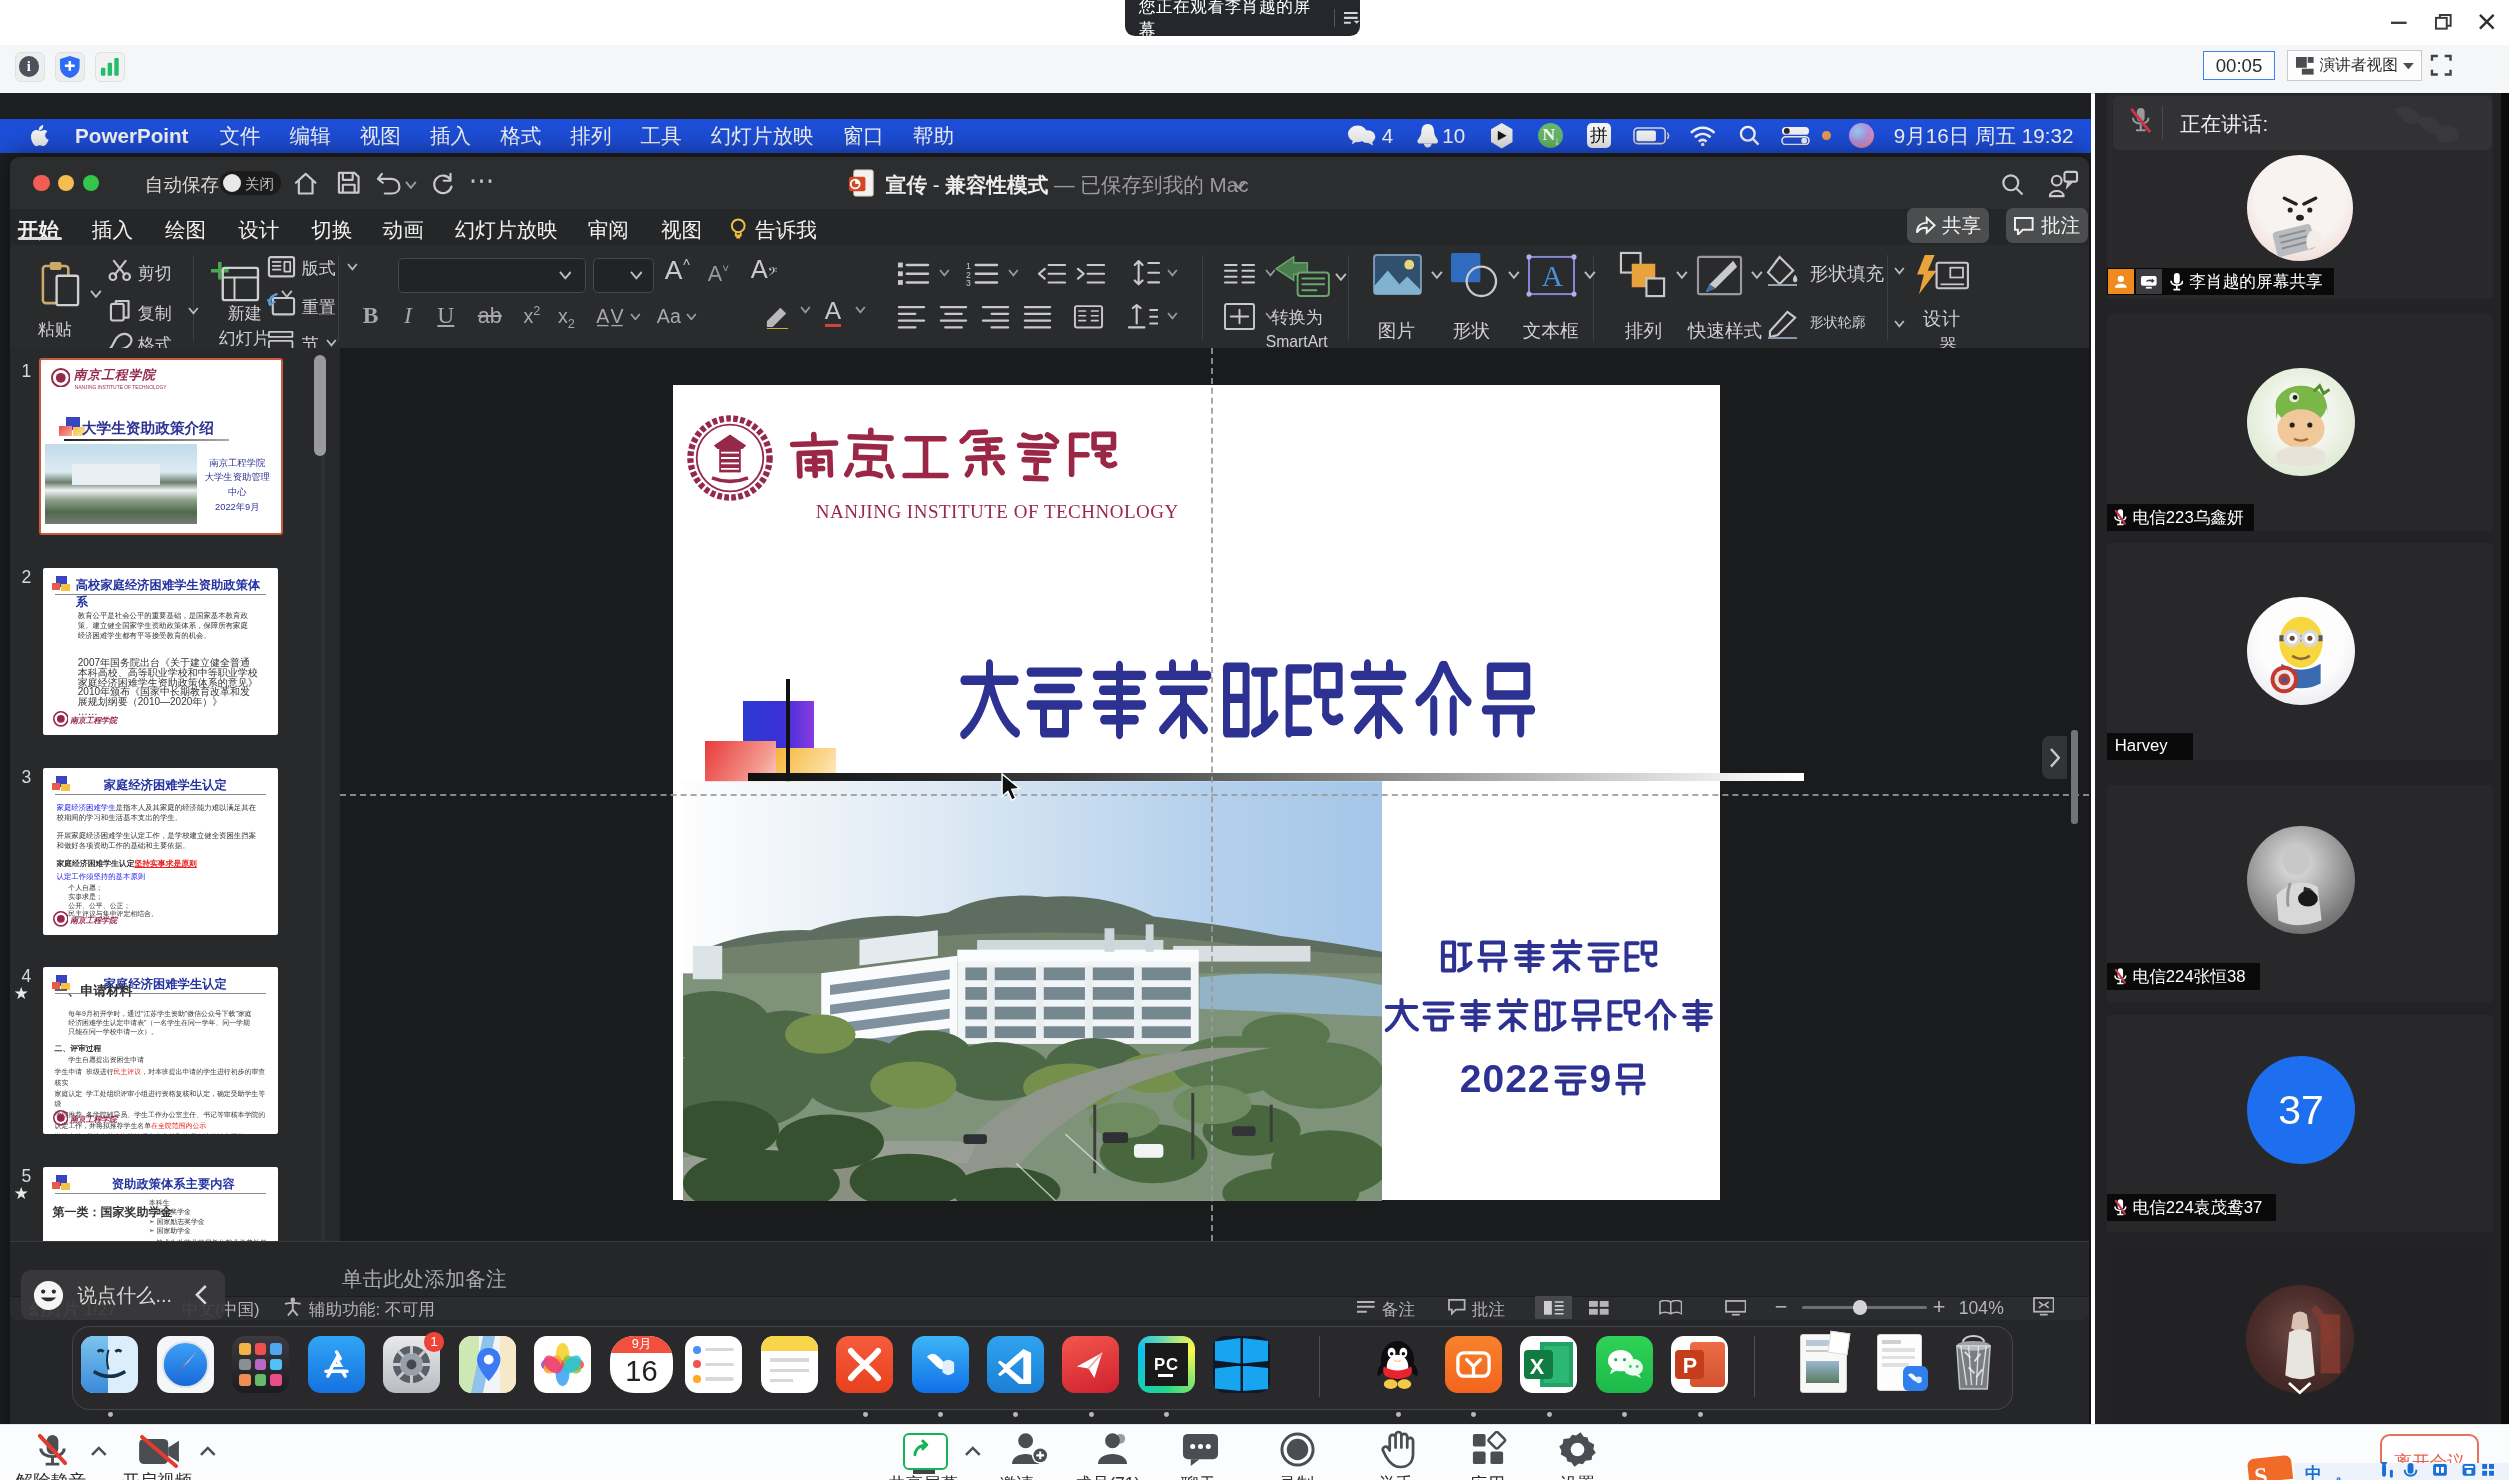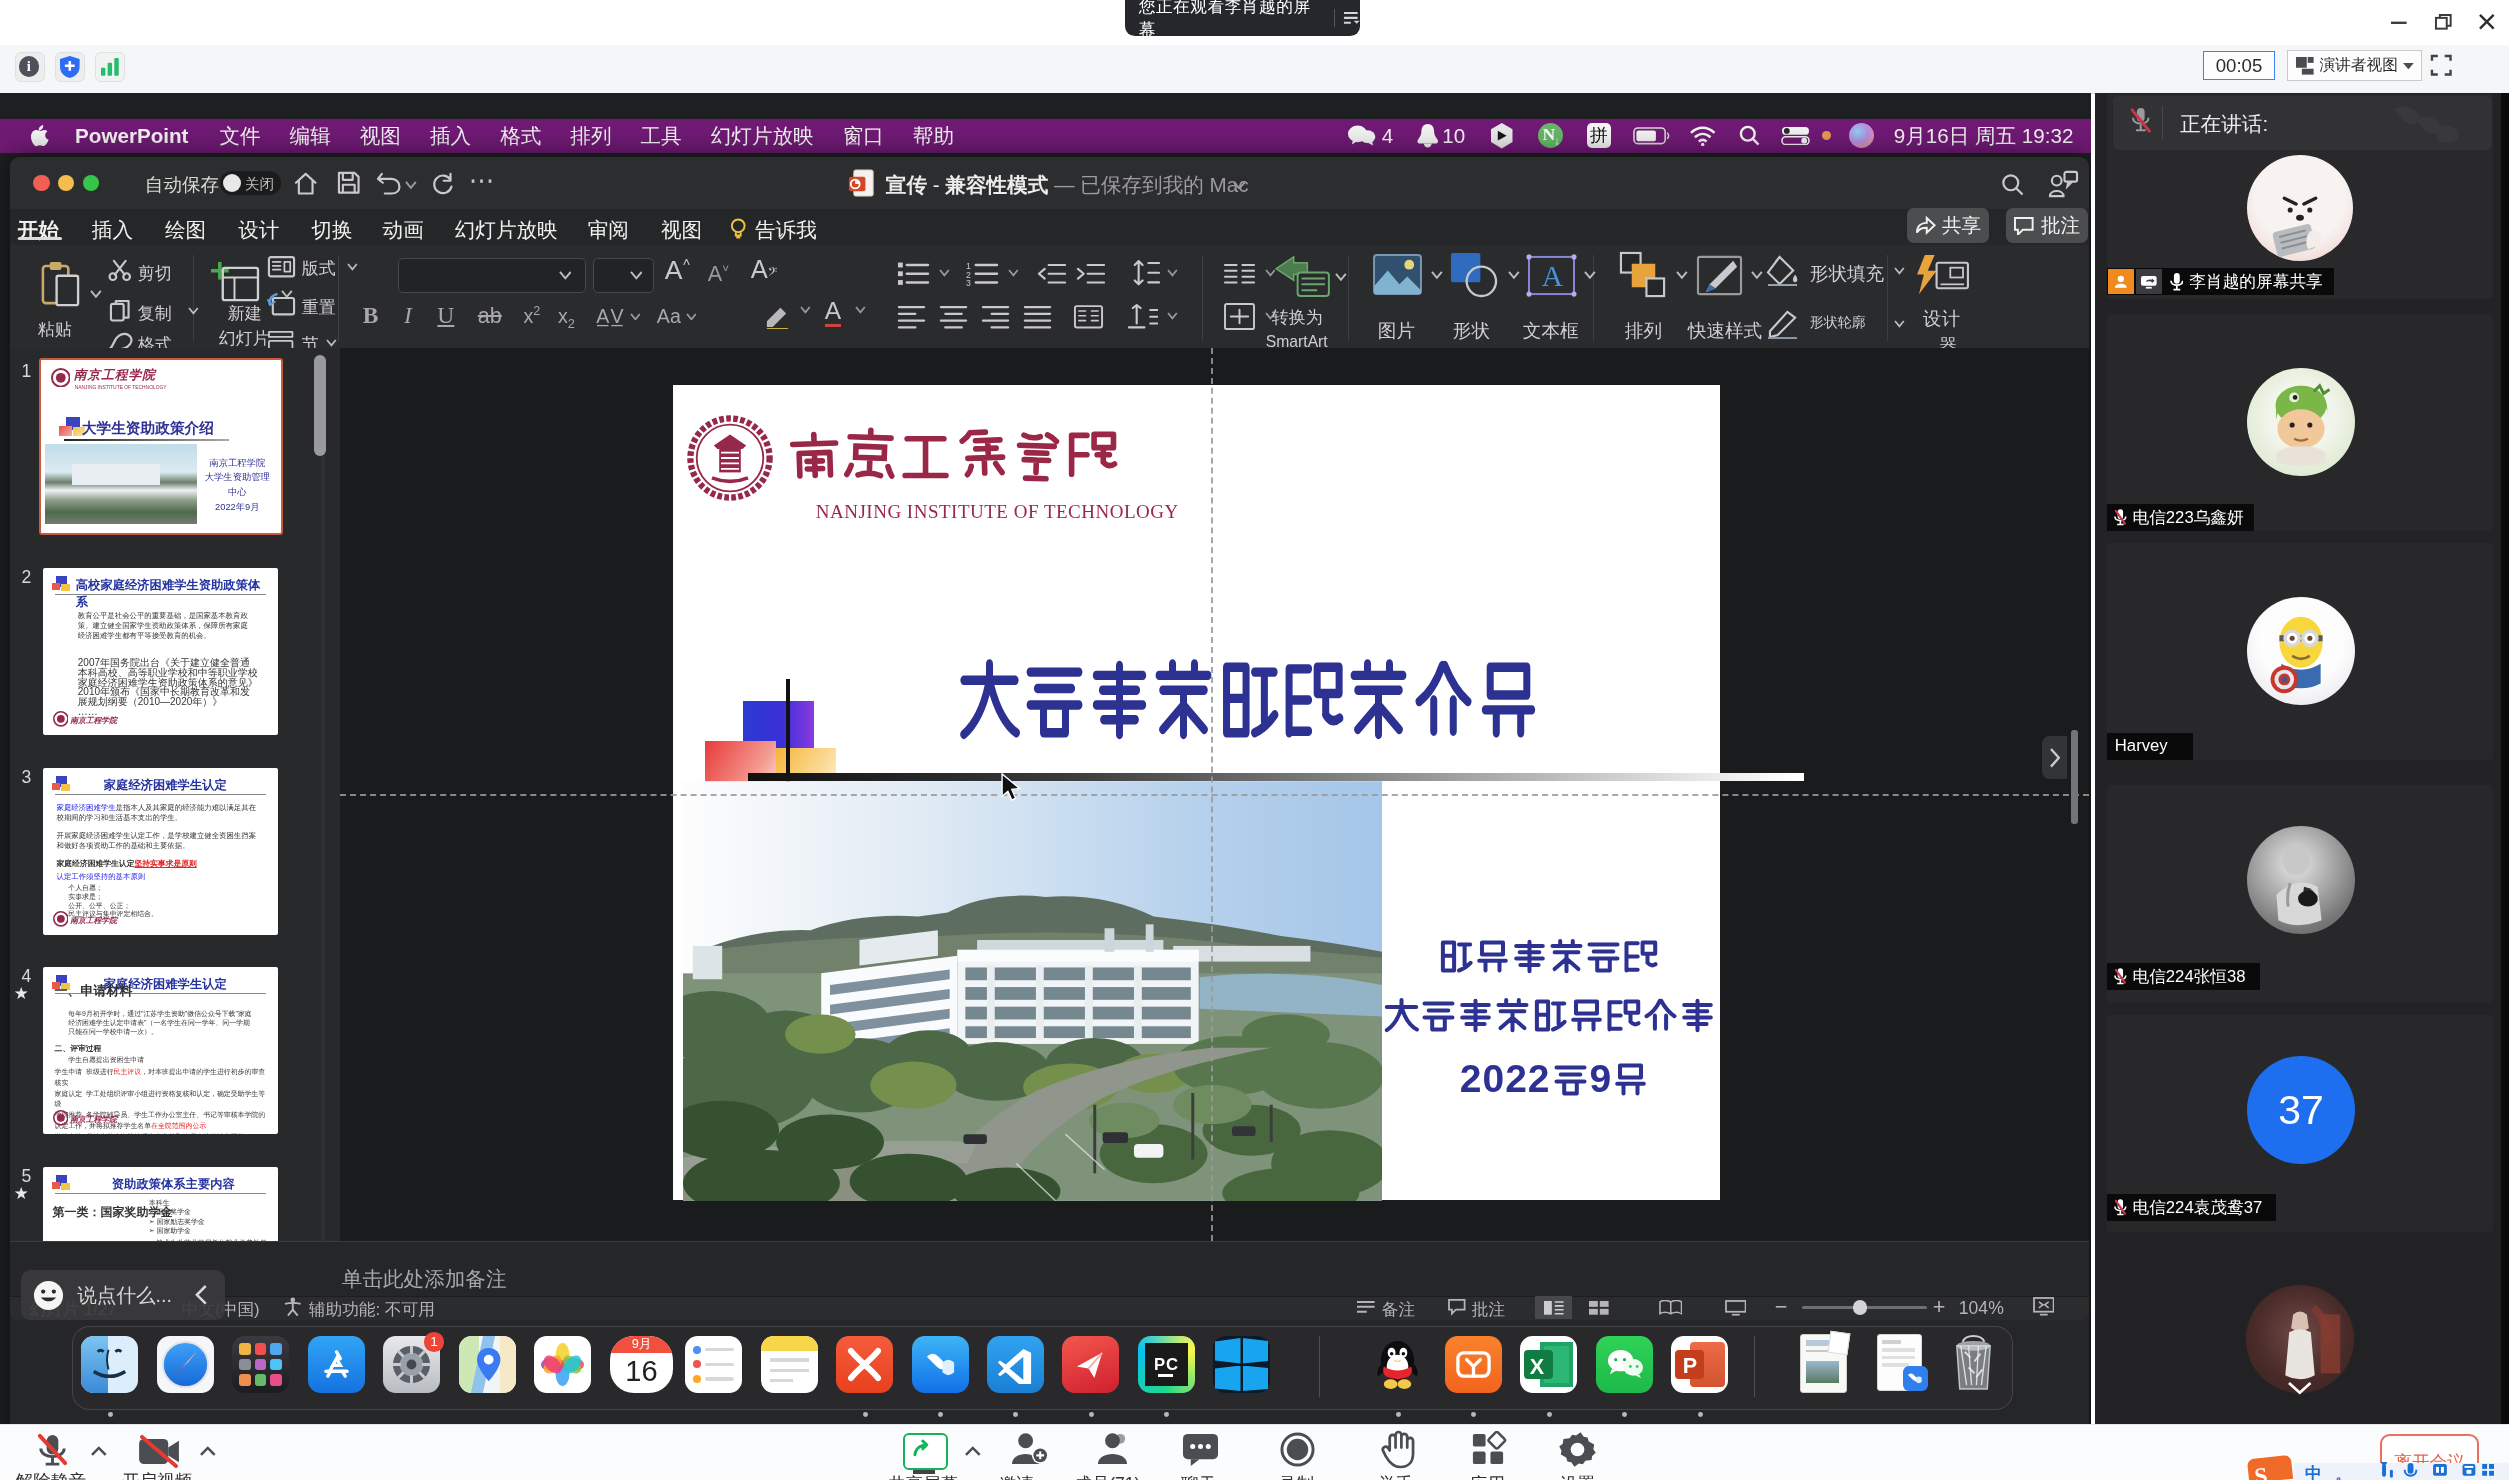--- a/index.html
+++ b/index.html
@@ -91,21 +91,21 @@
       <path d="M0 1 L5.5 7.5 11 1z" fill="#4a4c52"></path>
     </svg>
 </div>
 <svg class="a" style="left:2430px;top:54px" width="22.5" height="22.5" viewBox="0 0 23 23">
     <path d="M2 7 V2 H8 M15 2 H21 V7 M21 16 V21 H15 M8 21 H2 V16" fill="none" stroke="#3f4147" stroke-width="2.4"></path>
   </svg>
 
 
 <div class="a" style="left:0;top:93px;width:2091px;height:1331px;background:#1d1f21;overflow:hidden">
 
- <div class="a" style="left:0;top:25.5px;width:2091px;height:34px;background:#701a75;color:#f2f2f2;display:flex;align-items:center;font-size:20.6px">
+ <div class="a" style="left:0;top:25.5px;width:2091px;height:34px;background:#1d4ed8;color:#f2f2f2;display:flex;align-items:center;font-size:20.6px">
   <svg width="19.6" height="23.5" viewBox="0 0 20 24" style="margin-left:30px">
         <path d="M14.5 6.2c-1.3 0-2.9.9-3.9.9-1 0-2.4-.87-4-.87C3.6 6.23 1 8.9 1 13c0 4.8 3.4 9.6 5.3 9.6 1 0 2.3-.9 3.8-.9 1.5 0 2.6.87 3.9.87 2 0 4.6-4.4 5-6.4-2.6-1-3.5-2.6-3.5-4.6 0-1.9 1.2-3.2 2.3-3.9-.9-1.2-2.3-1.47-3.3-1.47zM13.4 1c-1.1.1-2.9 1-3.7 2.3-.6.95-.9 2.2-.7 3.3 1.4 0 2.9-.9 3.7-2 .7-1 1-2.3.7-3.6z" fill="#f2f2f2"></path>
       </svg>
   <b style="margin-left:25.5px">PowerPoint</b>
   <span style="margin-left:31px">文件</span>
       <span style="margin-left:29px">编辑</span>
       <span style="margin-left:29px">视图</span>
       <span style="margin-left:29px">插入</span>
       <span style="margin-left:29px">格式</span>
       <span style="margin-left:29px">排列</span>

